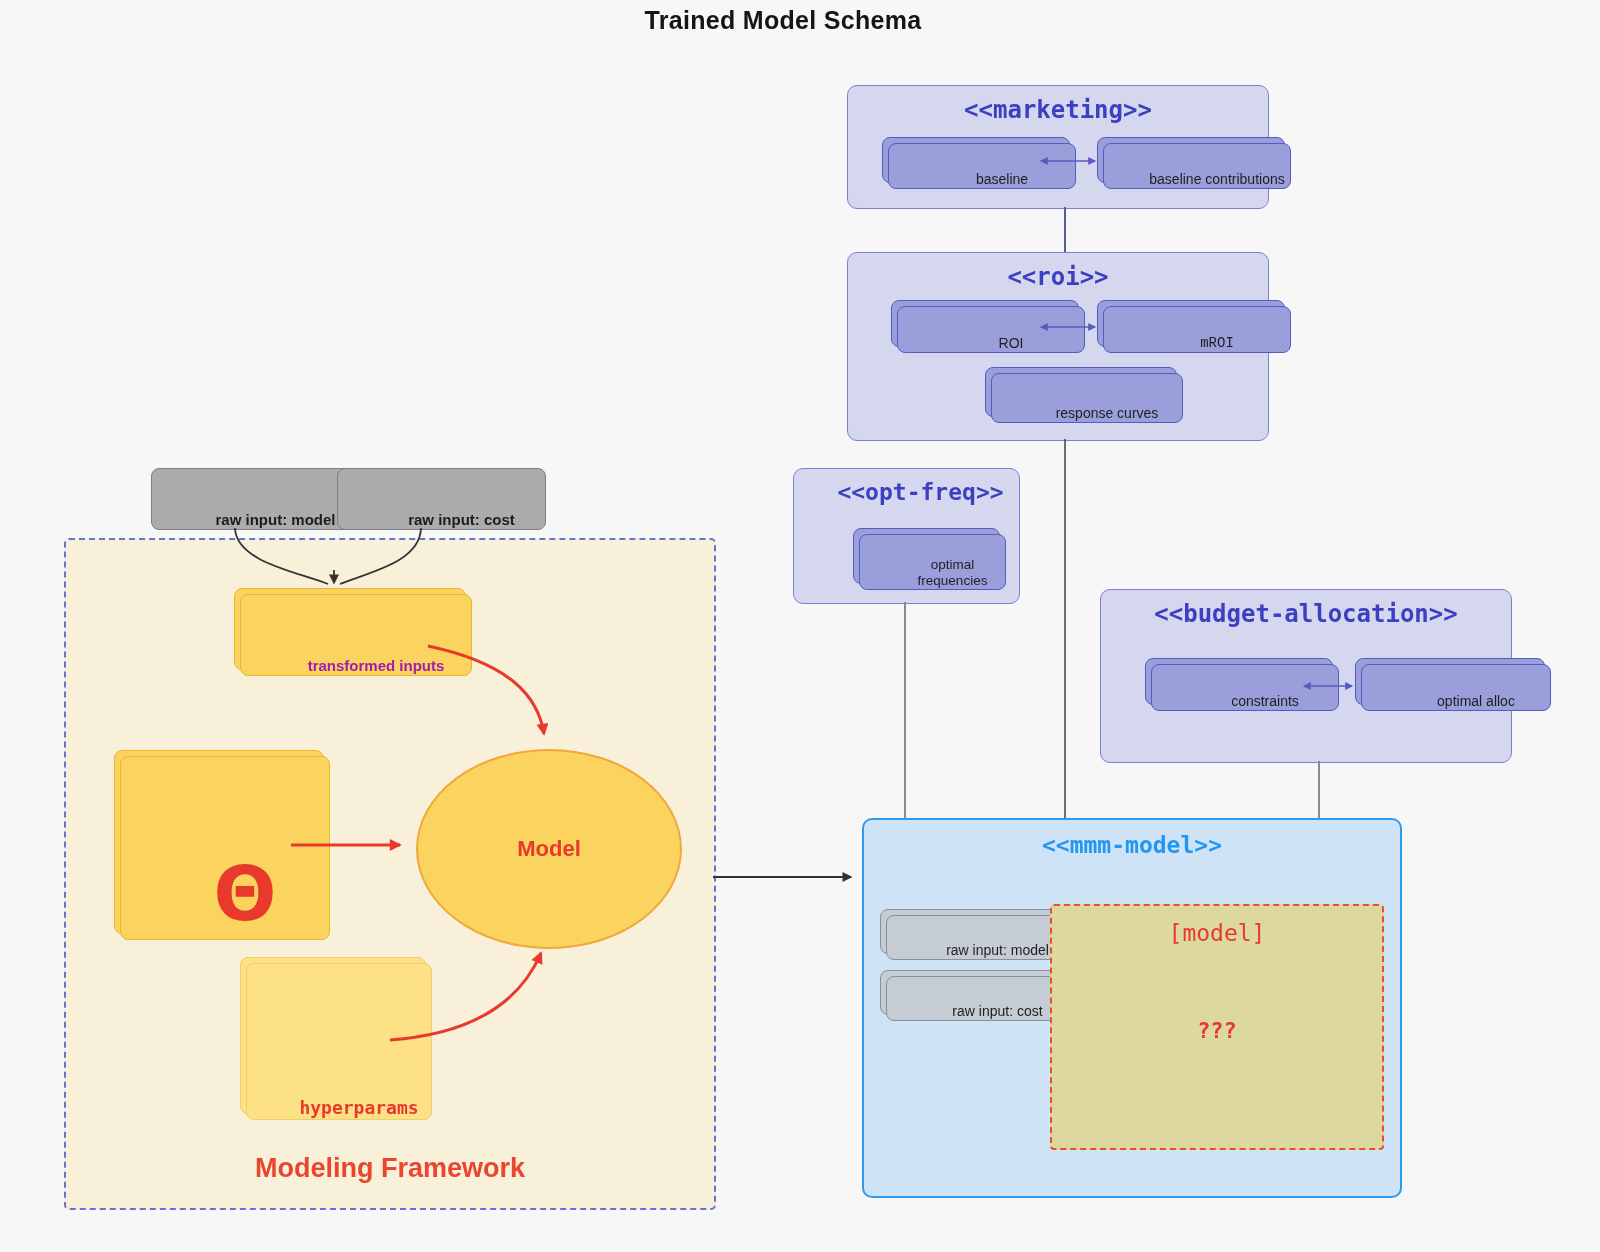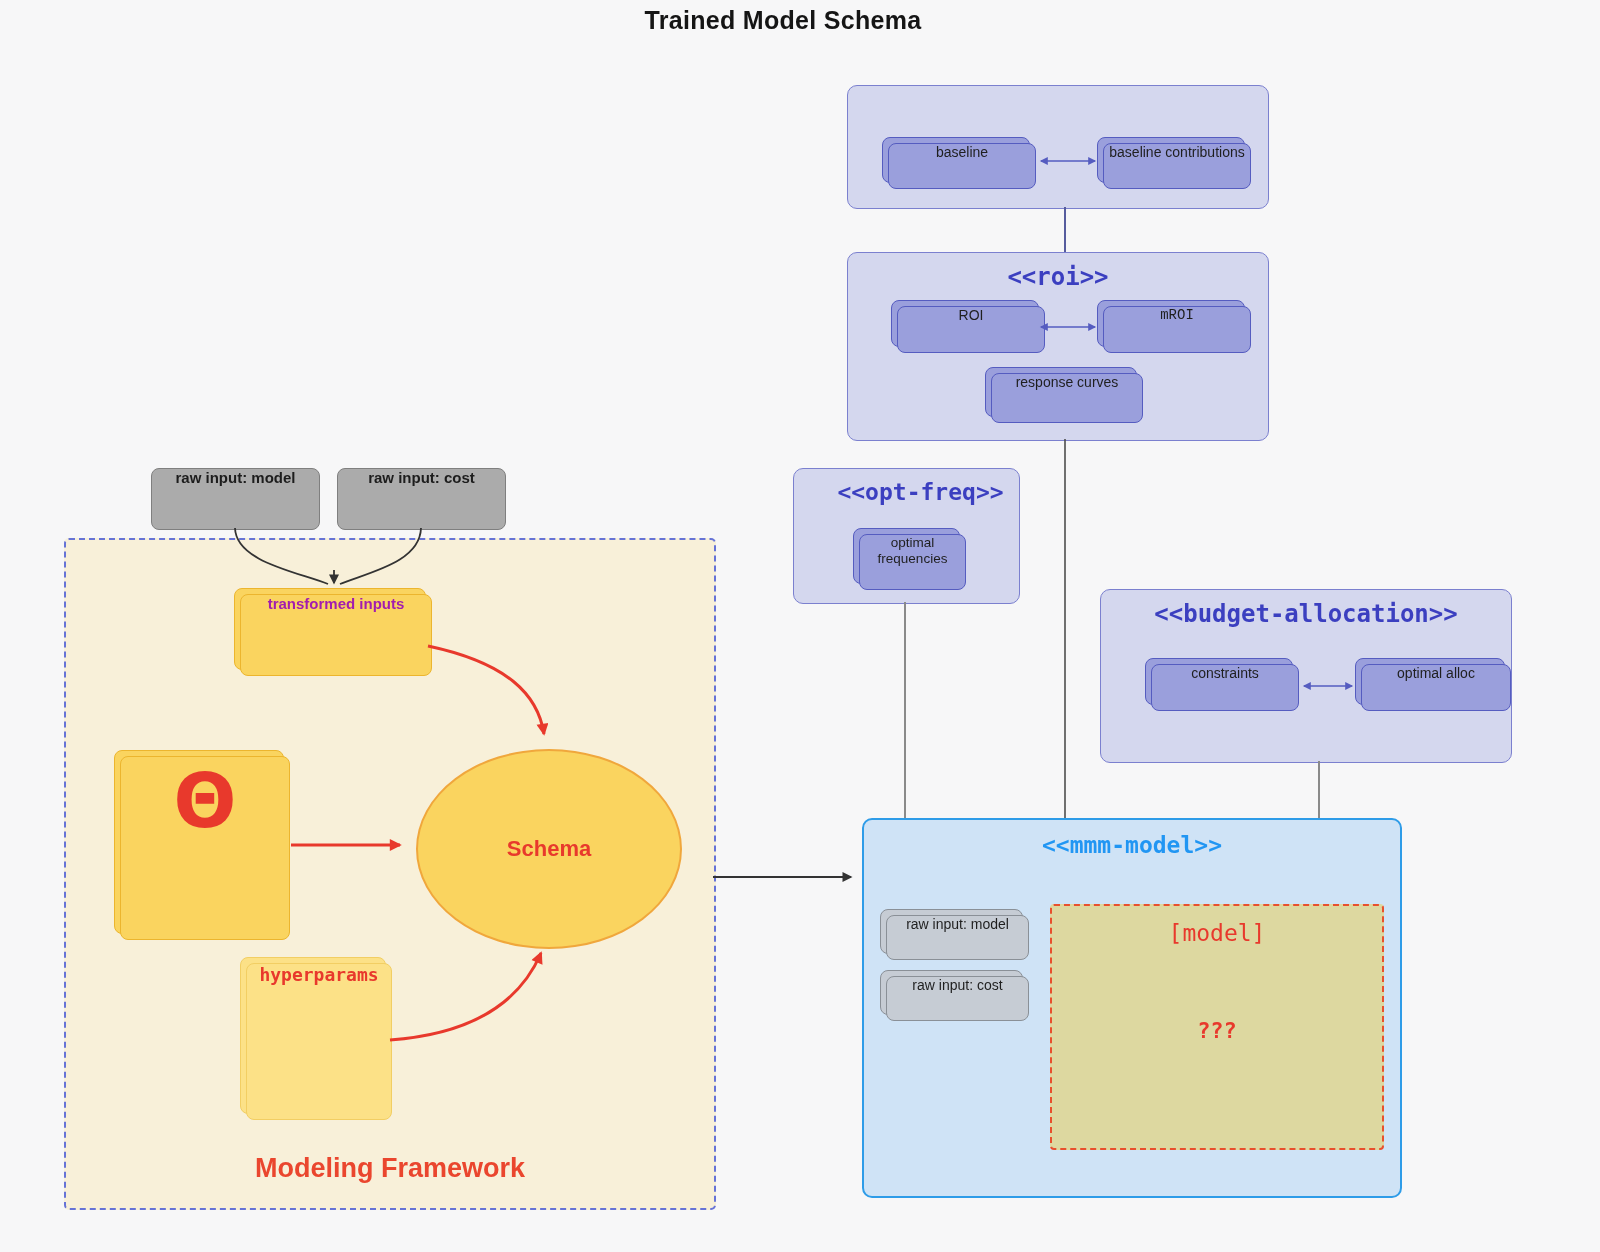--- a/index.html
+++ b/index.html
@@ -10,22 +10,22 @@
   .cluster{position:absolute;border-radius:10px;z-index:1;}
   .lav{background:#d4d7ee;border:1.5px solid #7b80cf;}
   .cluster-title{text-align:center;font-family:"DejaVu Sans Mono",monospace;font-weight:bold;}
   .lav .cluster-title{color:#3b3fc0;font-size:24px;margin-top:10px;}
   .mmm{background:#cfe3f6;border:2px solid #2e9ce8;}
   .mmm .cluster-title{color:#2196f3;font-size:23px;margin-top:12px;}
   .cream{background:#f8f0d9;border:2px dashed #6673d6;border-radius:5px;}
   .mf-label{position:absolute;bottom:24px;left:0;width:100%;text-align:center;
     font-size:27px;font-weight:bold;color:#ea462e;}
   
-  .stack{position:absolute;display:flex;align-items:flex-start;justify-content:center;
-    text-align:center;border-radius:8px;font-size:14px;color:#1f1f1f;line-height:1.2;}
+  .stack{position:absolute;display:flex;align-items:flex-end;justify-content:center;
+    text-align:center;border-radius:8px;font-size:14px;color:#1f1f1f;line-height:1.2;padding-left:40px;}
   .stack::before{content:"";position:absolute;left:-7px;top:-7px;width:100%;height:100%;
     border-radius:inherit;background:inherit;border:inherit;z-index:-1;}
   .purple{background:#9a9fdc;border:1.5px solid #555cc0;}
   .grayA{background:#ababab;border:1.5px solid #7f7f7f;font-weight:bold;font-size:15px;color:#1d1d1d;}
   .grayB{background:#c6ccd4;border:1.5px solid #8a9097;}
   .yellow{background:#fad45f;border:1.6px solid #ecb52e;}
   .yellowLight{background:#fce187;border:1.6px solid #f2ce63;}
   .red-bold{color:#a21caf;font-weight:bold;font-size:15px;}
   .mono-red{font-family:"DejaVu Sans Mono",monospace;color:#e8392c;font-weight:bold;font-size:18px;}
   .theta-glyph{font-size:74px;font-weight:900;color:#e8392c;font-family:"DejaVu Sans",sans-serif;}
@@ -54,29 +54,30 @@
   </div>
 
   <div class="cluster cream" style="left:64px;top:538px;width:648px;height:668px;">
     <div class="stack yellow" style="left:174px;top:54px;width:190px;height:80px;">
       <span class="red-bold">transformed inputs</span>
     </div>
     <div class="stack yellow" style="left:54px;top:216px;width:168px;height:182px;">
       <span class="theta-glyph">Θ</span>
     </div>
     <div class="ellipse" style="left:350px;top:209px;width:262px;height:196px;">
-      <span class="train-label">Schema</span>
+      <span class="train-label">Model</span>
     </div>
     <div class="stack yellowLight" style="left:180px;top:423px;width:144px;height:155px;">
       <span class="mono-red">hyperparams</span>
     </div>
     <div class="mf-label">Modeling Framework</div>
   </div>
 
   <div class="cluster lav" style="left:847px;top:85px;width:420px;height:122px;">
+    <div class="cluster-title">&lt;&lt;marketing&gt;&gt;</div>
     <div class="stack purple" style="left:40px;top:57px;width:146px;height:44px;">
       <span>baseline</span>
     </div>
     <div class="stack purple" style="left:255px;top:57px;width:146px;height:44px;">
       <span>baseline contributions</span>
     </div>
   </div>
 
   <div class="cluster lav" style="left:847px;top:252px;width:420px;height:187px;">
     <div class="cluster-title">&lt;&lt;roi&gt;&gt;</div>

